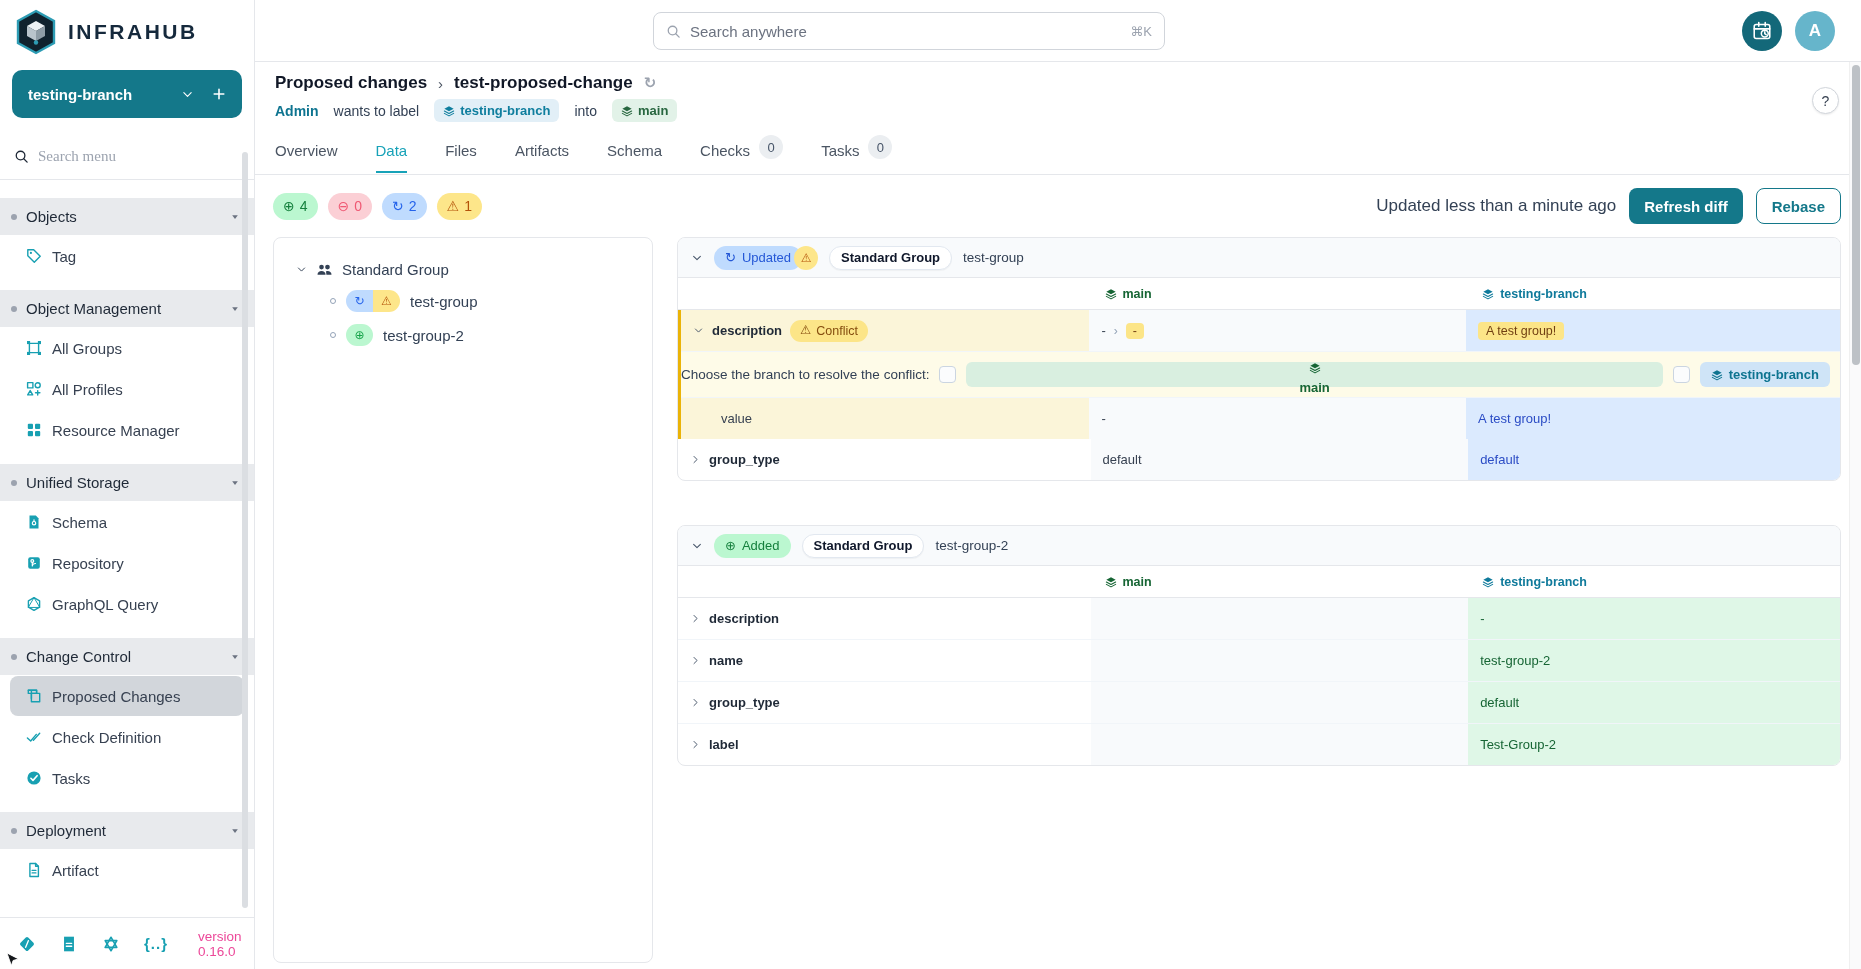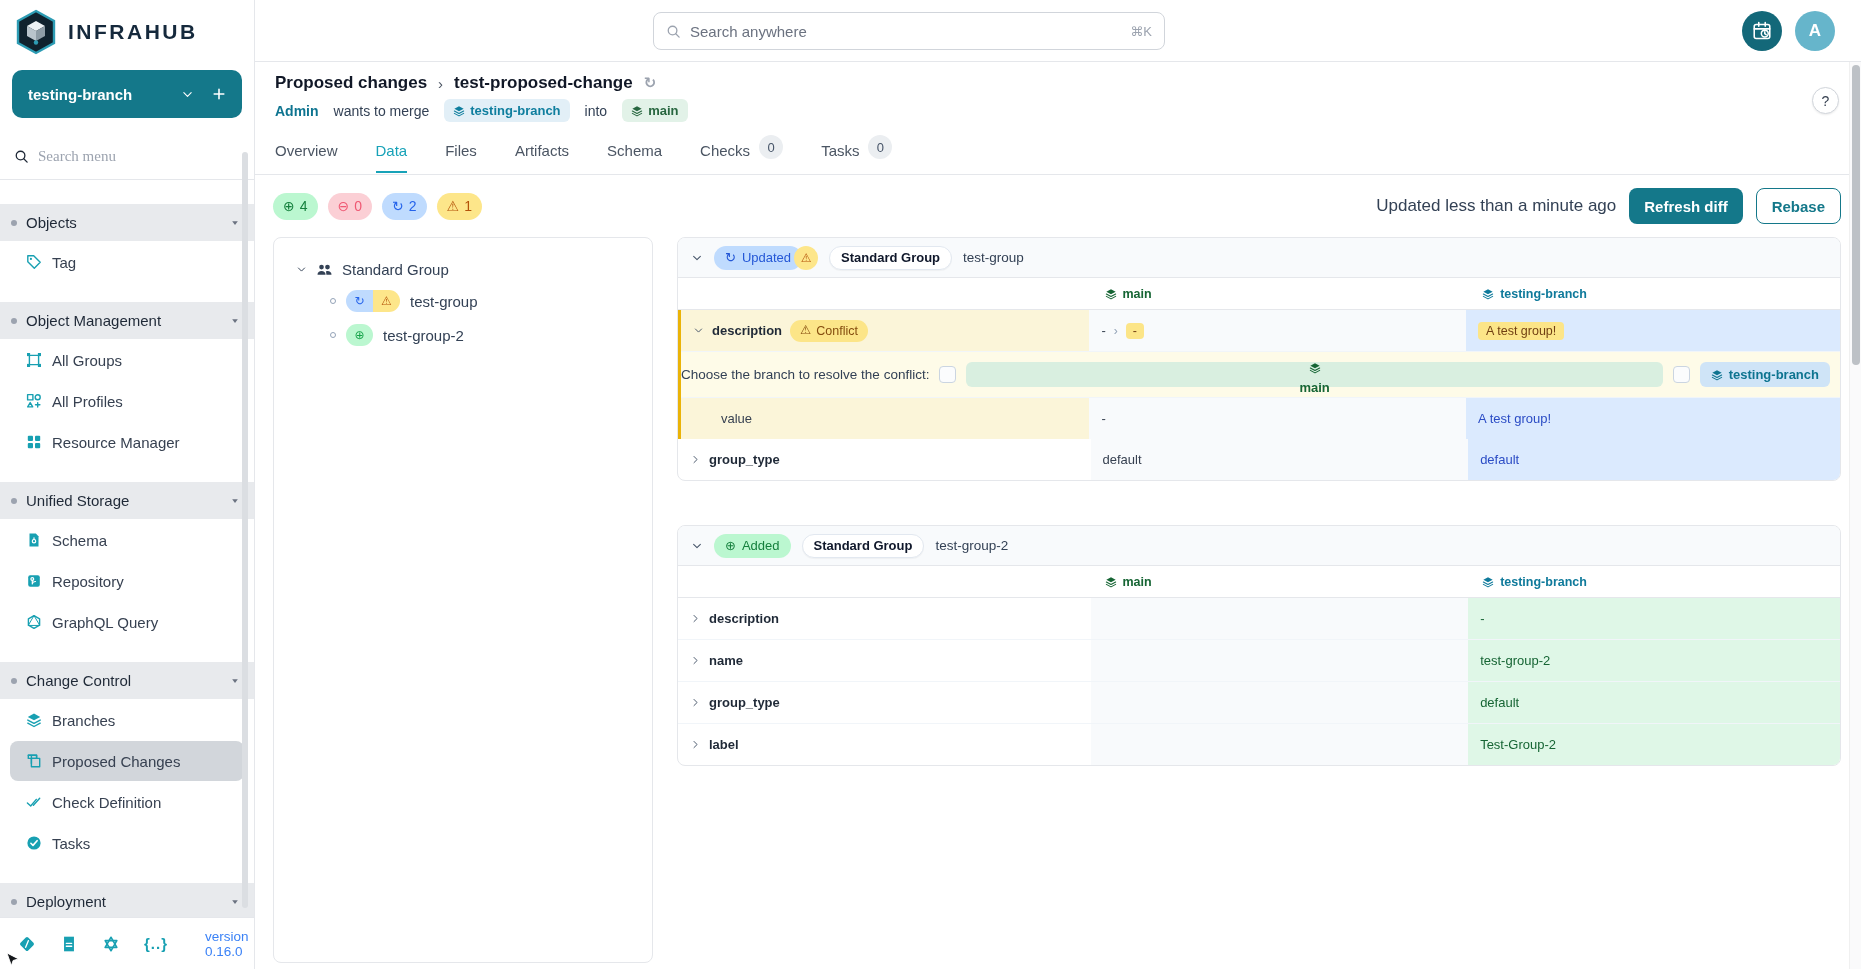--- a/index.html
+++ b/index.html
@@ -19,33 +19,33 @@
   .logo-row{height:64px;display:flex;align-items:center;gap:11px;padding:0 15px;flex:none}
   .brand{font-size:21px;font-weight:800;letter-spacing:2.5px;color:#15293C}
   .branch-btn{margin:6px 12px 16px 12px;height:48px;border-radius:10px;background:#14788A;color:#fff;
     display:flex;align-items:center;padding:0 16px;font-weight:600;cursor:pointer;flex:none}
   .branch-btn .icon{color:#fff}
   .branch-btn .spacer{flex:1}
   .menu-search{height:46px;border-bottom:1px solid #E5E7EB;display:flex;align-items:center;gap:9px;padding:0 14px;flex:none}
   .menu-search input{border:none;outline:none;flex:1;font-size:15px;color:#374151;font-family:Liberation Serif, serif;background:transparent}
   .menu-search input::placeholder{color:#9CA3AF}
   .nav{flex:1;overflow:hidden;padding-top:4px}
-  .section-head{height:37px;background:#E8EAED;display:flex;align-items:center;gap:9px;padding:0 14px 0 11px;margin-top:20px}
+  .section-head{height:37px;background:#E8EAED;display:flex;align-items:center;gap:9px;padding:0 14px 0 11px;margin-top:14px}
   .section-head .dot{width:6px;height:6px;border-radius:50%;background:#9CA3AF;flex:none}
   .section-head .label{font-size:15px;color:#1F2937}
   .section-head .caret{margin-left:auto;color:#6B7280}
   .nav-item{height:40px;margin:1px 10px;padding:0 8px 0 16px;border-radius:8px;display:flex;align-items:center;gap:10px;
     color:#374151;cursor:pointer}
   .nav-item .icon{color:#18A0B2}
   .nav-item.active{background:#D2D6DB}
   .side-scroll-thumb{position:absolute;right:6px;top:152px;width:6px;height:756px;border-radius:3px;background:#DBDEE2}
   .side-footer{flex:none;height:52px;border-top:1px solid #E5E7EB;display:flex;align-items:center;gap:24px;padding:0 18px}
   .side-footer .icon{color:#18A0B2}
   .braces{color:#18A0B2;font-weight:700;font-size:15px;letter-spacing:1px}
-  .version{color:#3b82f6;font-size:13.5px;margin-left:13px}
+  .version{color:#ec4899;font-size:13.5px;margin-left:6px}
   .cursor-pointer{position:absolute;left:5px;bottom:-3px;width:16px;height:20px}
 
   
   .main{flex:1;display:flex;flex-direction:column;position:relative;min-width:0}
   .topbar{height:62px;border-bottom:1px solid #E5E7EB;position:relative;flex:none}
   .search-box{position:absolute;left:398px;top:12px;width:512px;height:38px;border:1px solid #D1D5DB;border-radius:8px;
     display:flex;align-items:center;gap:9px;padding:0 12px;background:#fff}
   .search-box .icon{color:#9CA3AF}
   .search-box input{flex:1;border:none;outline:none;font-size:15px;font-family:inherit;color:#374151;background:transparent}
   .search-box input::placeholder{color:#6B7280}
@@ -297,30 +297,20 @@
 
       <div class="section-head">
         <span class="dot"></span>
         <span class="label">Change Control</span>
         <span class="caret icon i10">
             <svg viewBox="0 0 16 16" fill="none" stroke="currentColor" stroke-width="1.4" stroke-linecap="round" stroke-linejoin="round">
               <path d="M3.5 5h9L8 11z" fill="currentColor" stroke="none"></path>
             </svg>
           </span>
       </div>
-      <div class="nav-item">
-        <span class="icon i16">
-            <svg viewBox="0 0 16 16" fill="none" stroke="currentColor" stroke-width="1.4" stroke-linecap="round" stroke-linejoin="round">
-              <path d="M8 1.6 14.2 4.9 8 8.2 1.8 4.9z" fill="currentColor" stroke="none"></path>
-              <path d="M1.8 8.1 8 11.4l6.2-3.3"></path>
-              <path d="M1.8 11.2 8 14.5l6.2-3.3"></path>
-            </svg>
-          </span>
-        <span>Branches</span>
-      </div>
       <div class="nav-item active">
         <span class="icon i16">
             <svg viewBox="0 0 16 16" fill="none" stroke="currentColor" stroke-width="1.4" stroke-linecap="round" stroke-linejoin="round">
               <path d="M10.6 5.4H2.3V2.2h8.3z M5.4 10.6V2.2"></path>
               <rect x="5.4" y="5.4" width="8.3" height="8.3"></rect>
               <path d="M2.3 2.2h8.3v3.2"></path>
             </svg>
           </span>
         <span>Proposed Changes</span>
       </div>
@@ -427,21 +417,21 @@
 
     <div class="page-head">
       <div class="breadcrumb">
         <span>Proposed changes</span>
         <span class="sep">›</span>
         <span>test-proposed-change</span>
         <span class="icon u" style="font-size:15px;color:#9CA3AF">↻</span>
       </div>
       <div class="merge-row">
         <span class="author">Admin</span>
-        <span>wants to merge</span>
+        <span>wants to label</span>
         <span class="branch-badge src">
           <span class="icon i12">
               <svg viewBox="0 0 16 16" fill="none" stroke="currentColor" stroke-width="1.4" stroke-linecap="round" stroke-linejoin="round">
                 <path d="M8 1.6 14.2 4.9 8 8.2 1.8 4.9z" fill="currentColor" stroke="none"></path>
                 <path d="M1.8 8.1 8 11.4l6.2-3.3"></path>
                 <path d="M1.8 11.2 8 14.5l6.2-3.3"></path>
               </svg>
             </span>
           <span>testing-branch</span>
         </span>

